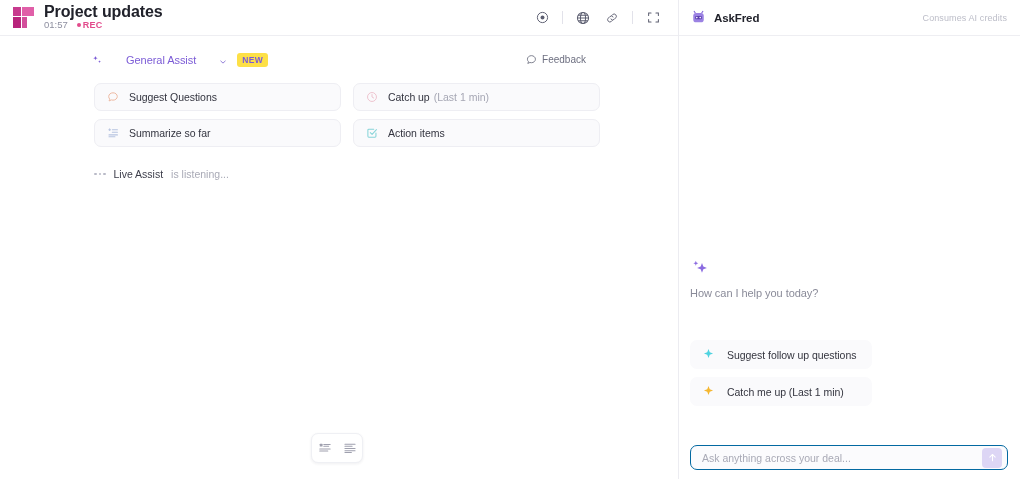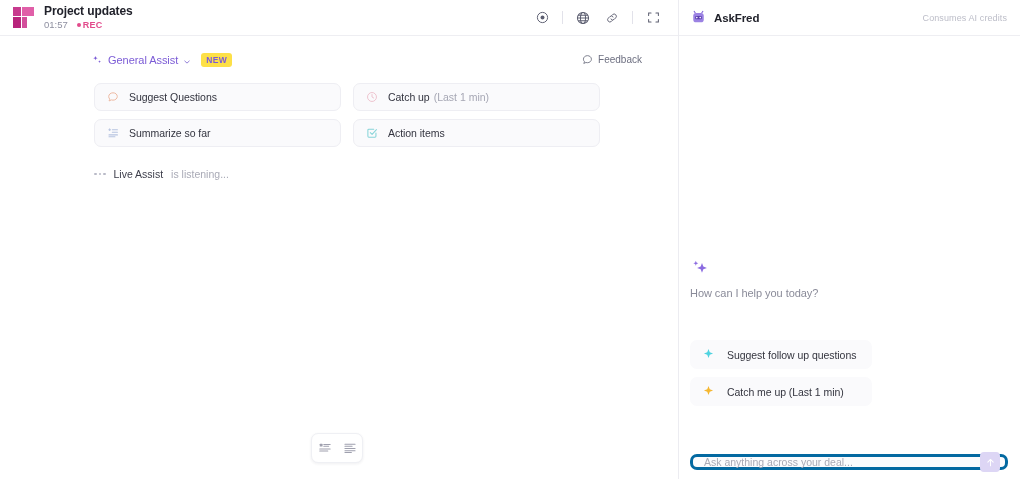--- a/index.html
+++ b/index.html
@@ -36,21 +36,21 @@
   .logo-mark i {
     position: absolute; display: block;
   }
   .lg1 { left:0;  top:0;  width:8px;  height:9px;  background:#c73a8e; }
   .lg2 { left:9px; top:0; width:12px; height:9px;  background:#e05fa8; }
   .lg3 { left:0;  top:10px; width:8px; height:11px; background:#b8247c; }
   .lg4 { left:9px; top:10px; width:5px; height:11px; background:#d34e9b; }
 
   .meet-info { display:flex; flex-direction:column; justify-content:center; }
   .meet-title {
-    font-size: 12px; font-weight: bold; color: #21222b;
+    font-size: 16px; font-weight: bold; color: #21222b;
     letter-spacing: -0.1px; line-height: 13px;
   }
   .meet-sub { display: flex; align-items: center; gap: 9px; margin-top: 1px; }
   .meet-time { font-size: 9.5px; color: #8e8fa0; line-height: 12px; }
   .rec-badge { display:flex; align-items:center; gap:2px; }
   .rec-dot { width:4px; height:4px; border-radius:50%; background:#e24a8b; display:block; }
   .rec-text { font-size: 9px; color:#e24a8b; font-weight: bold; letter-spacing:0.2px; }
 
   .header-tools {
     margin-left: auto;
@@ -62,31 +62,31 @@
     color: #5c5e70; background: transparent; border: none; cursor: pointer;
   }
   .tool-sep { width:1px; height:13px; background:#e2e2ea; margin: 0 4px; }
 
   
   .assist-bar {
     display: flex; align-items: center;
     padding: 13px 0 0 92px;
     height: 34px;
   }
-  .assist-pick { display:flex; align-items:flex-end; gap:5px; cursor:pointer; }
+  .assist-pick { display:flex; align-items:flex-end; gap:23px; cursor:pointer; }
   .assist-label { font-size: 11px; color:#7b5bd6; font-weight: 500; letter-spacing:-0.05px; }
   .chev { color:#8e7ad6; display:flex; }
   .new-badge {
     margin-left: 10px;
     font-size: 8.5px; font-weight: bold; color:#7b5bd6;
     background:#fde047; border-radius: 3px;
     padding: 2px 5px; letter-spacing: 0.3px;
   }
   .feedback-btn {
-    margin-left: auto; margin-right: 36px;
+    margin-left: auto; margin-right: 92px;
     display:flex; align-items:center; gap:5px;
     font-size: 10px; color:#6d6f80; cursor:pointer;
   }
 
   
   .cards {
     display: grid;
     grid-template-columns: 247px 247px;
     gap: 8px 12px;
     padding: 13px 0 0 94px;
@@ -163,23 +163,23 @@
     display:flex; align-items:center;
     padding: 0 16px 0 12px;
     cursor:pointer;
     text-align:right;
   }
   .sugg-ico { width:13px; height:13px; margin-right:12px; display:flex; flex:0 0 auto;}
   .sugg-text { font-size:10.5px; color:#34353f; letter-spacing:-0.05px; white-space:nowrap; }
 
   .composer {
     position:absolute; left:11px; bottom:9px;
-    width: 318px; height: 16px;
+    width: 318px; height: 25px;
     background:#fbfbfd;
-    border:3px solid #0369a1;
+    border:1px solid #0369a1;
     border-radius:7px;
     display:flex; align-items:center;
     padding: 0 5px 0 11px;
   }
   .composer input {
     flex:1; border:none; outline:none; background:transparent;
     font-family:"Liberation Sans", sans-serif;
     font-size:10.5px; color:#34353f;
   }
   .composer input::placeholder { color:#a9aab6; }

